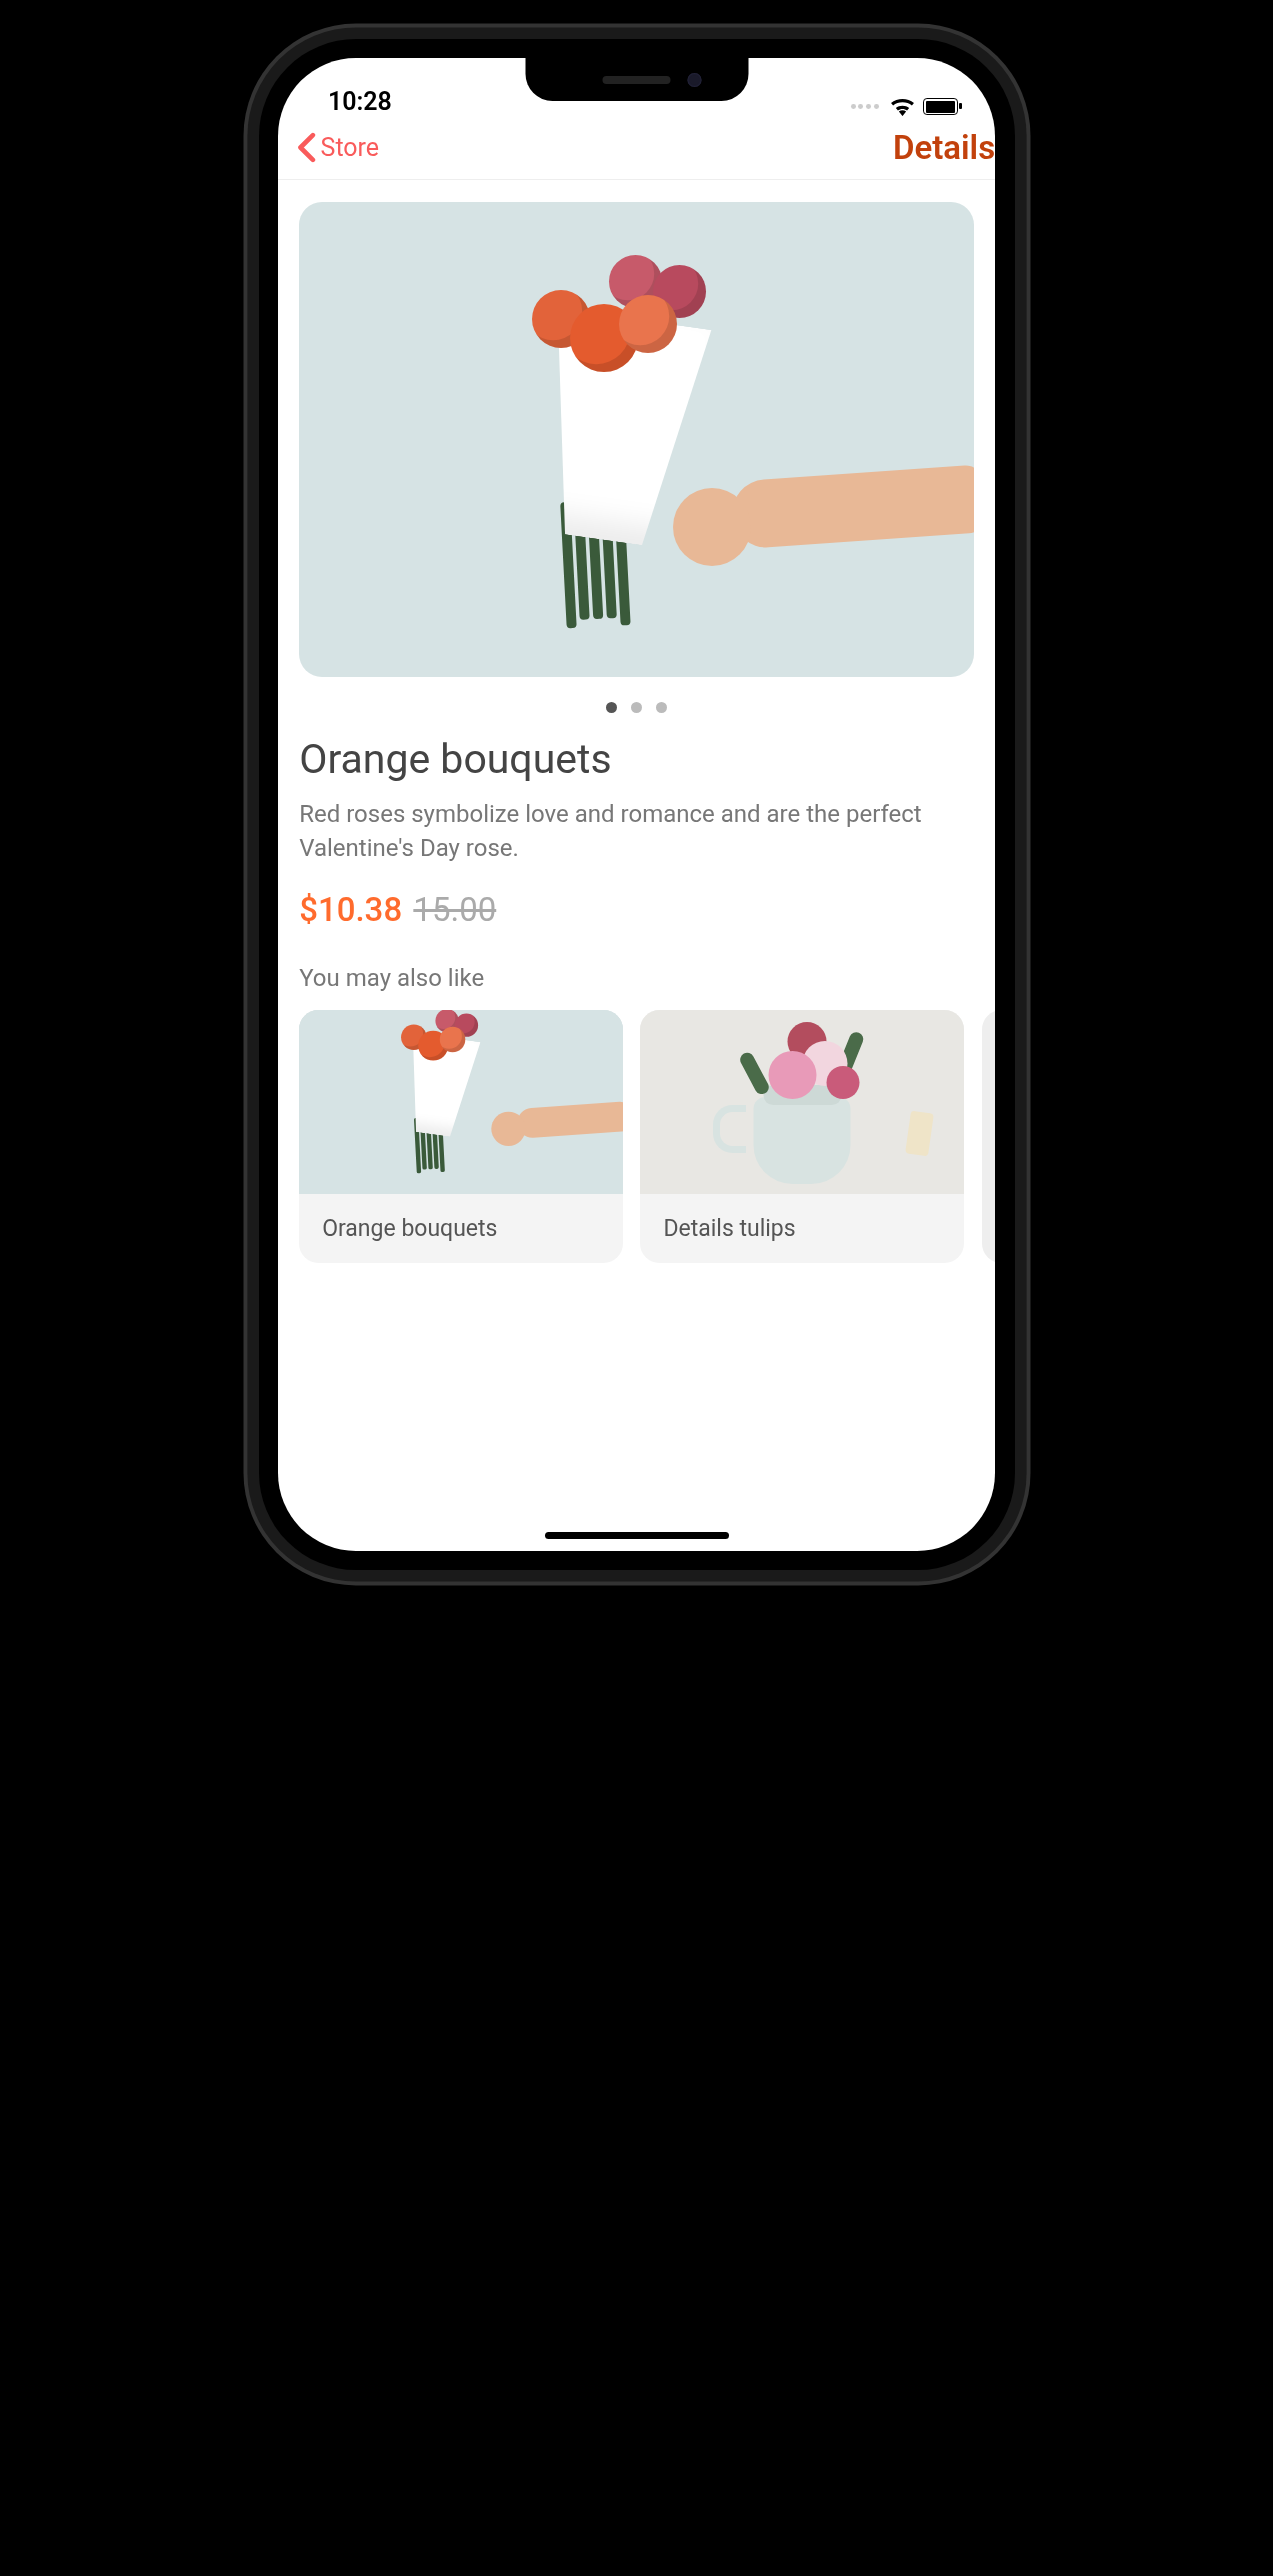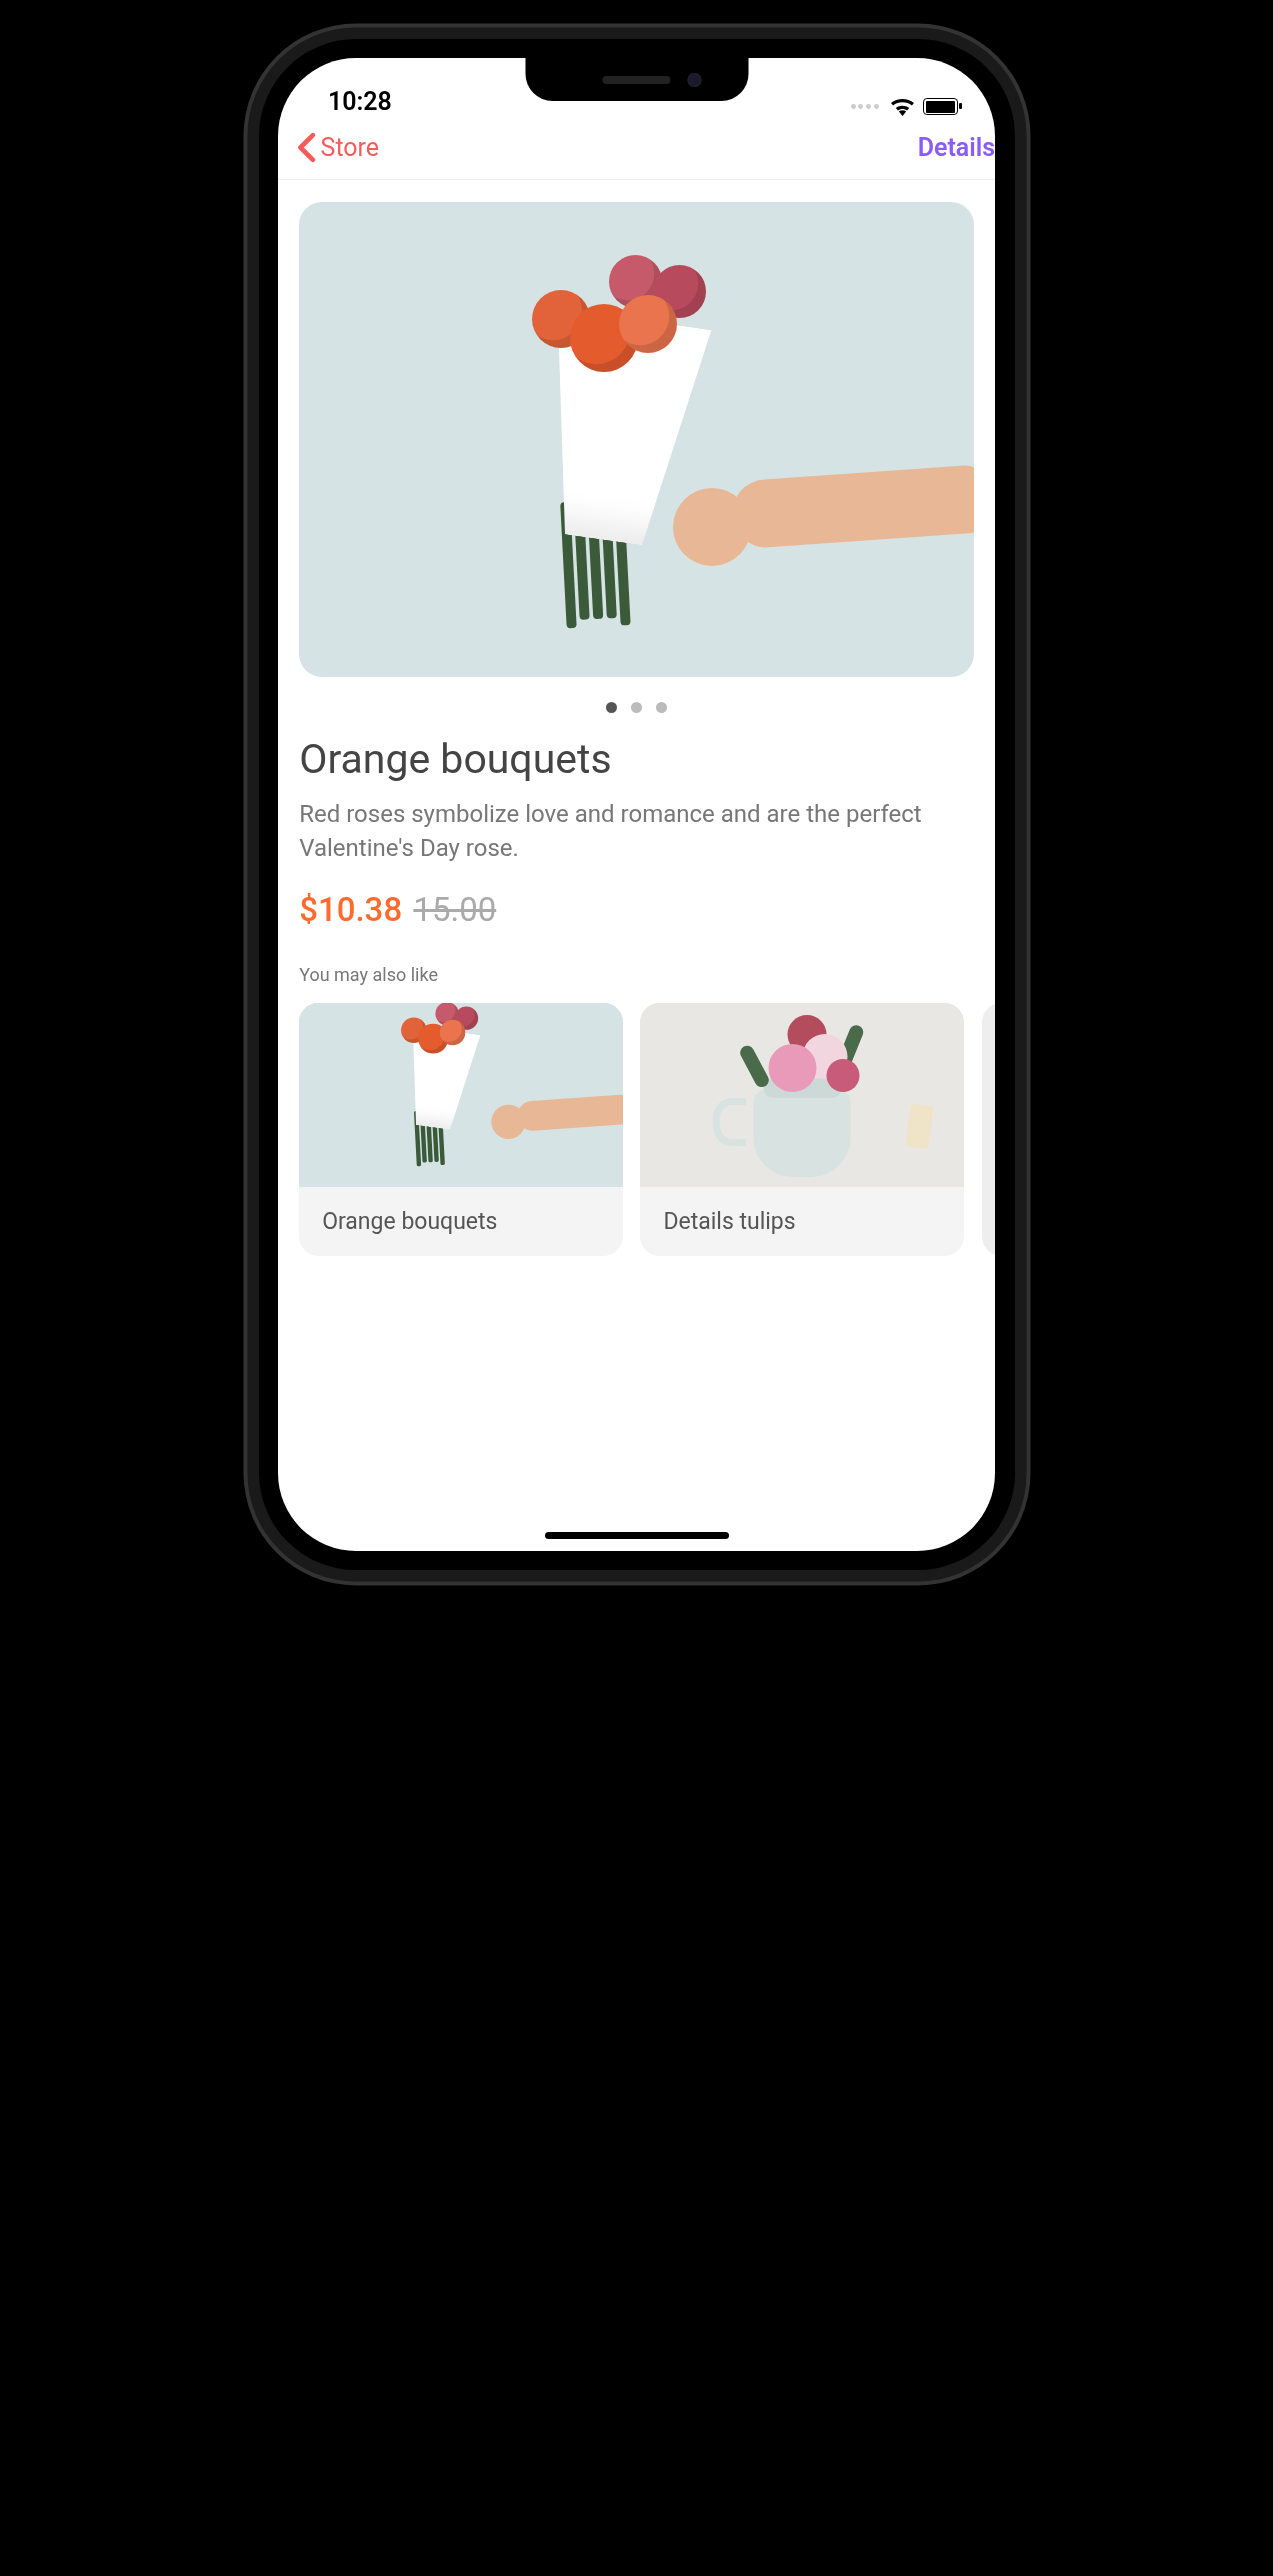--- a/index.html
+++ b/index.html
@@ -71,23 +71,23 @@
     display: flex;
     align-items: center;
     gap: 3.9px;
     color: #f95b5b;
     font-size: 25px;
     font-weight: 400;
     cursor:pointer;
   }
   .back svg { width: 19.4px; height: 31px; }
   .navtitle {
-    font-size: 25px;
+    font-size: 33px;
     font-weight: 600;
-    color:#8b5cf6;
+    color:#c2410c;
   }
   .content {
     padding: 21.3px;
     height: calc(100% - 122px);
     overflow: hidden;
     display:flex; flex-direction:column;
   }
   .hero {
     width: 100%;
     height: 475px;
@@ -146,21 +146,21 @@
     font-weight:500;
     color:#ff6b2d;
     margin-bottom: 35px;
   }
   .price .old {
     color:#aaa;
     text-decoration: line-through;
     font-weight:400;
     margin-left:3px;
   }
-  .section-label { font-size: 18px; color:#777; margin-bottom: 17.4px;}
+  .section-label { font-size: 24px; color:#777; margin-bottom: 17.4px;}
   .cards { display:flex; gap:17.4px; }
   .card {
     flex: 0 0 48%;
     background:#f4f4f4;
     border-radius:19.4px;
     overflow:hidden;
     cursor:pointer;
   }
   .card .thumb { height:184px; background:#d6e3e4; position:relative; overflow:hidden;}
   .card .label { padding:21.3px 23px; font-size:23px; color:#555;}

